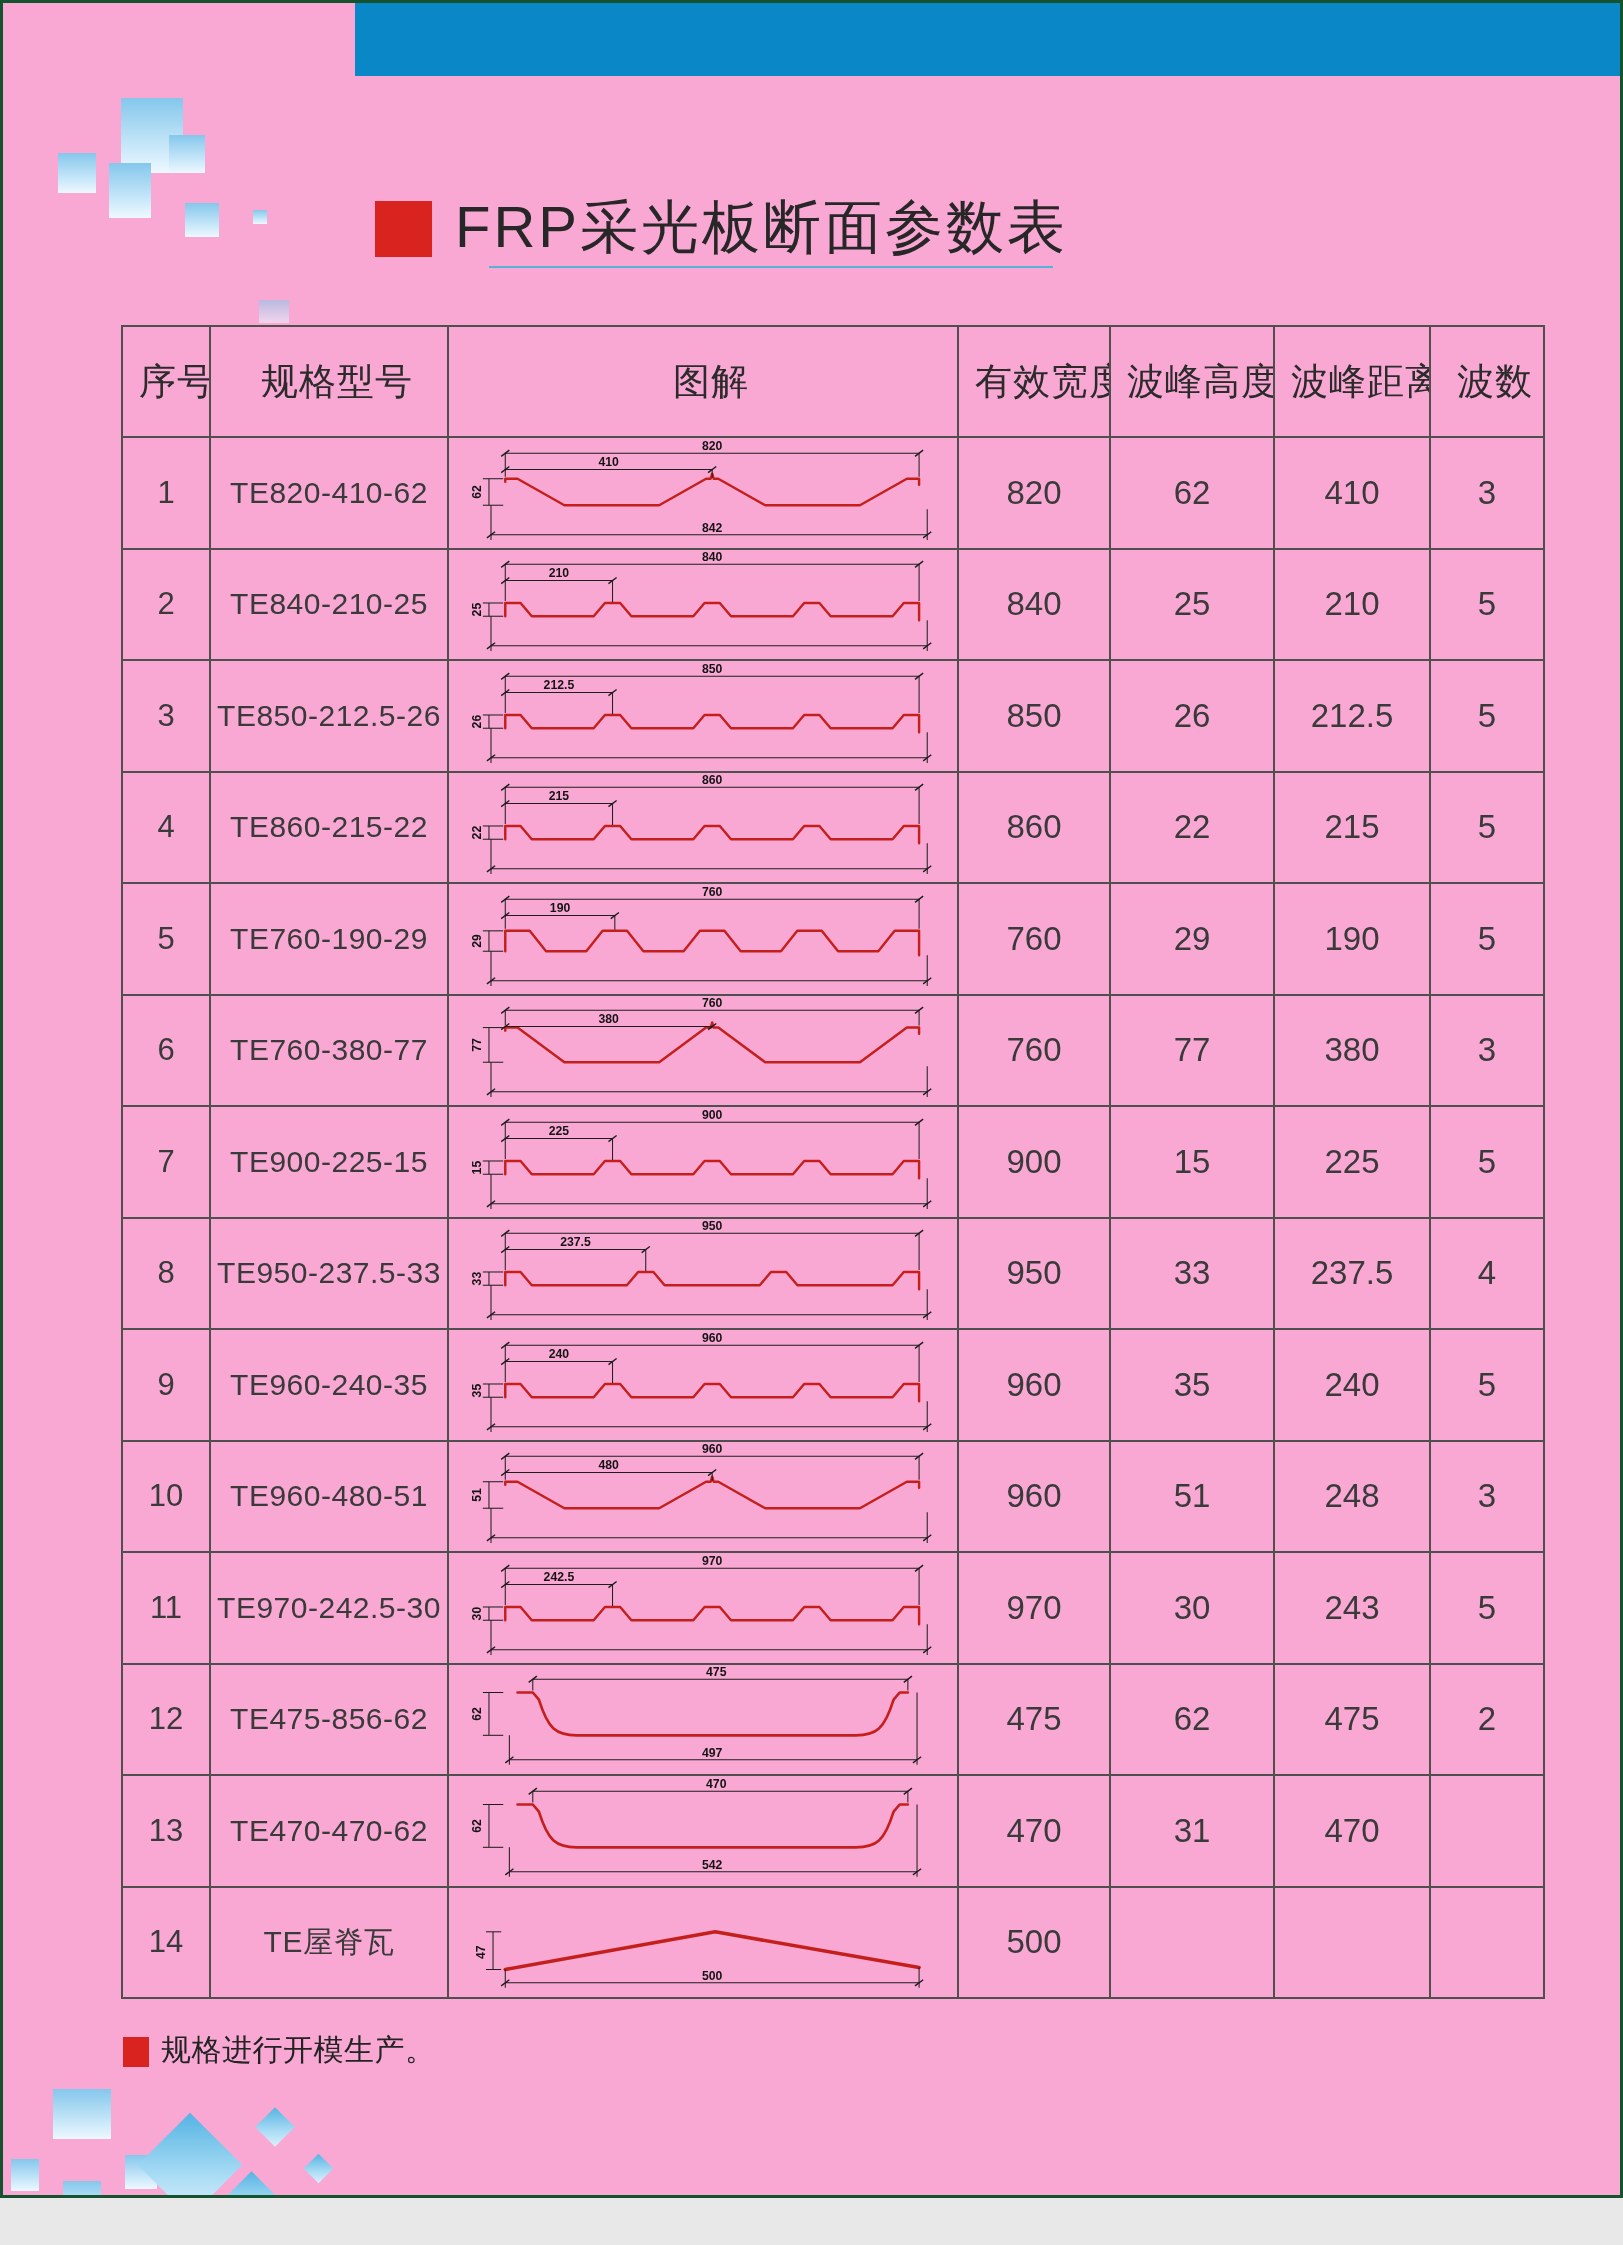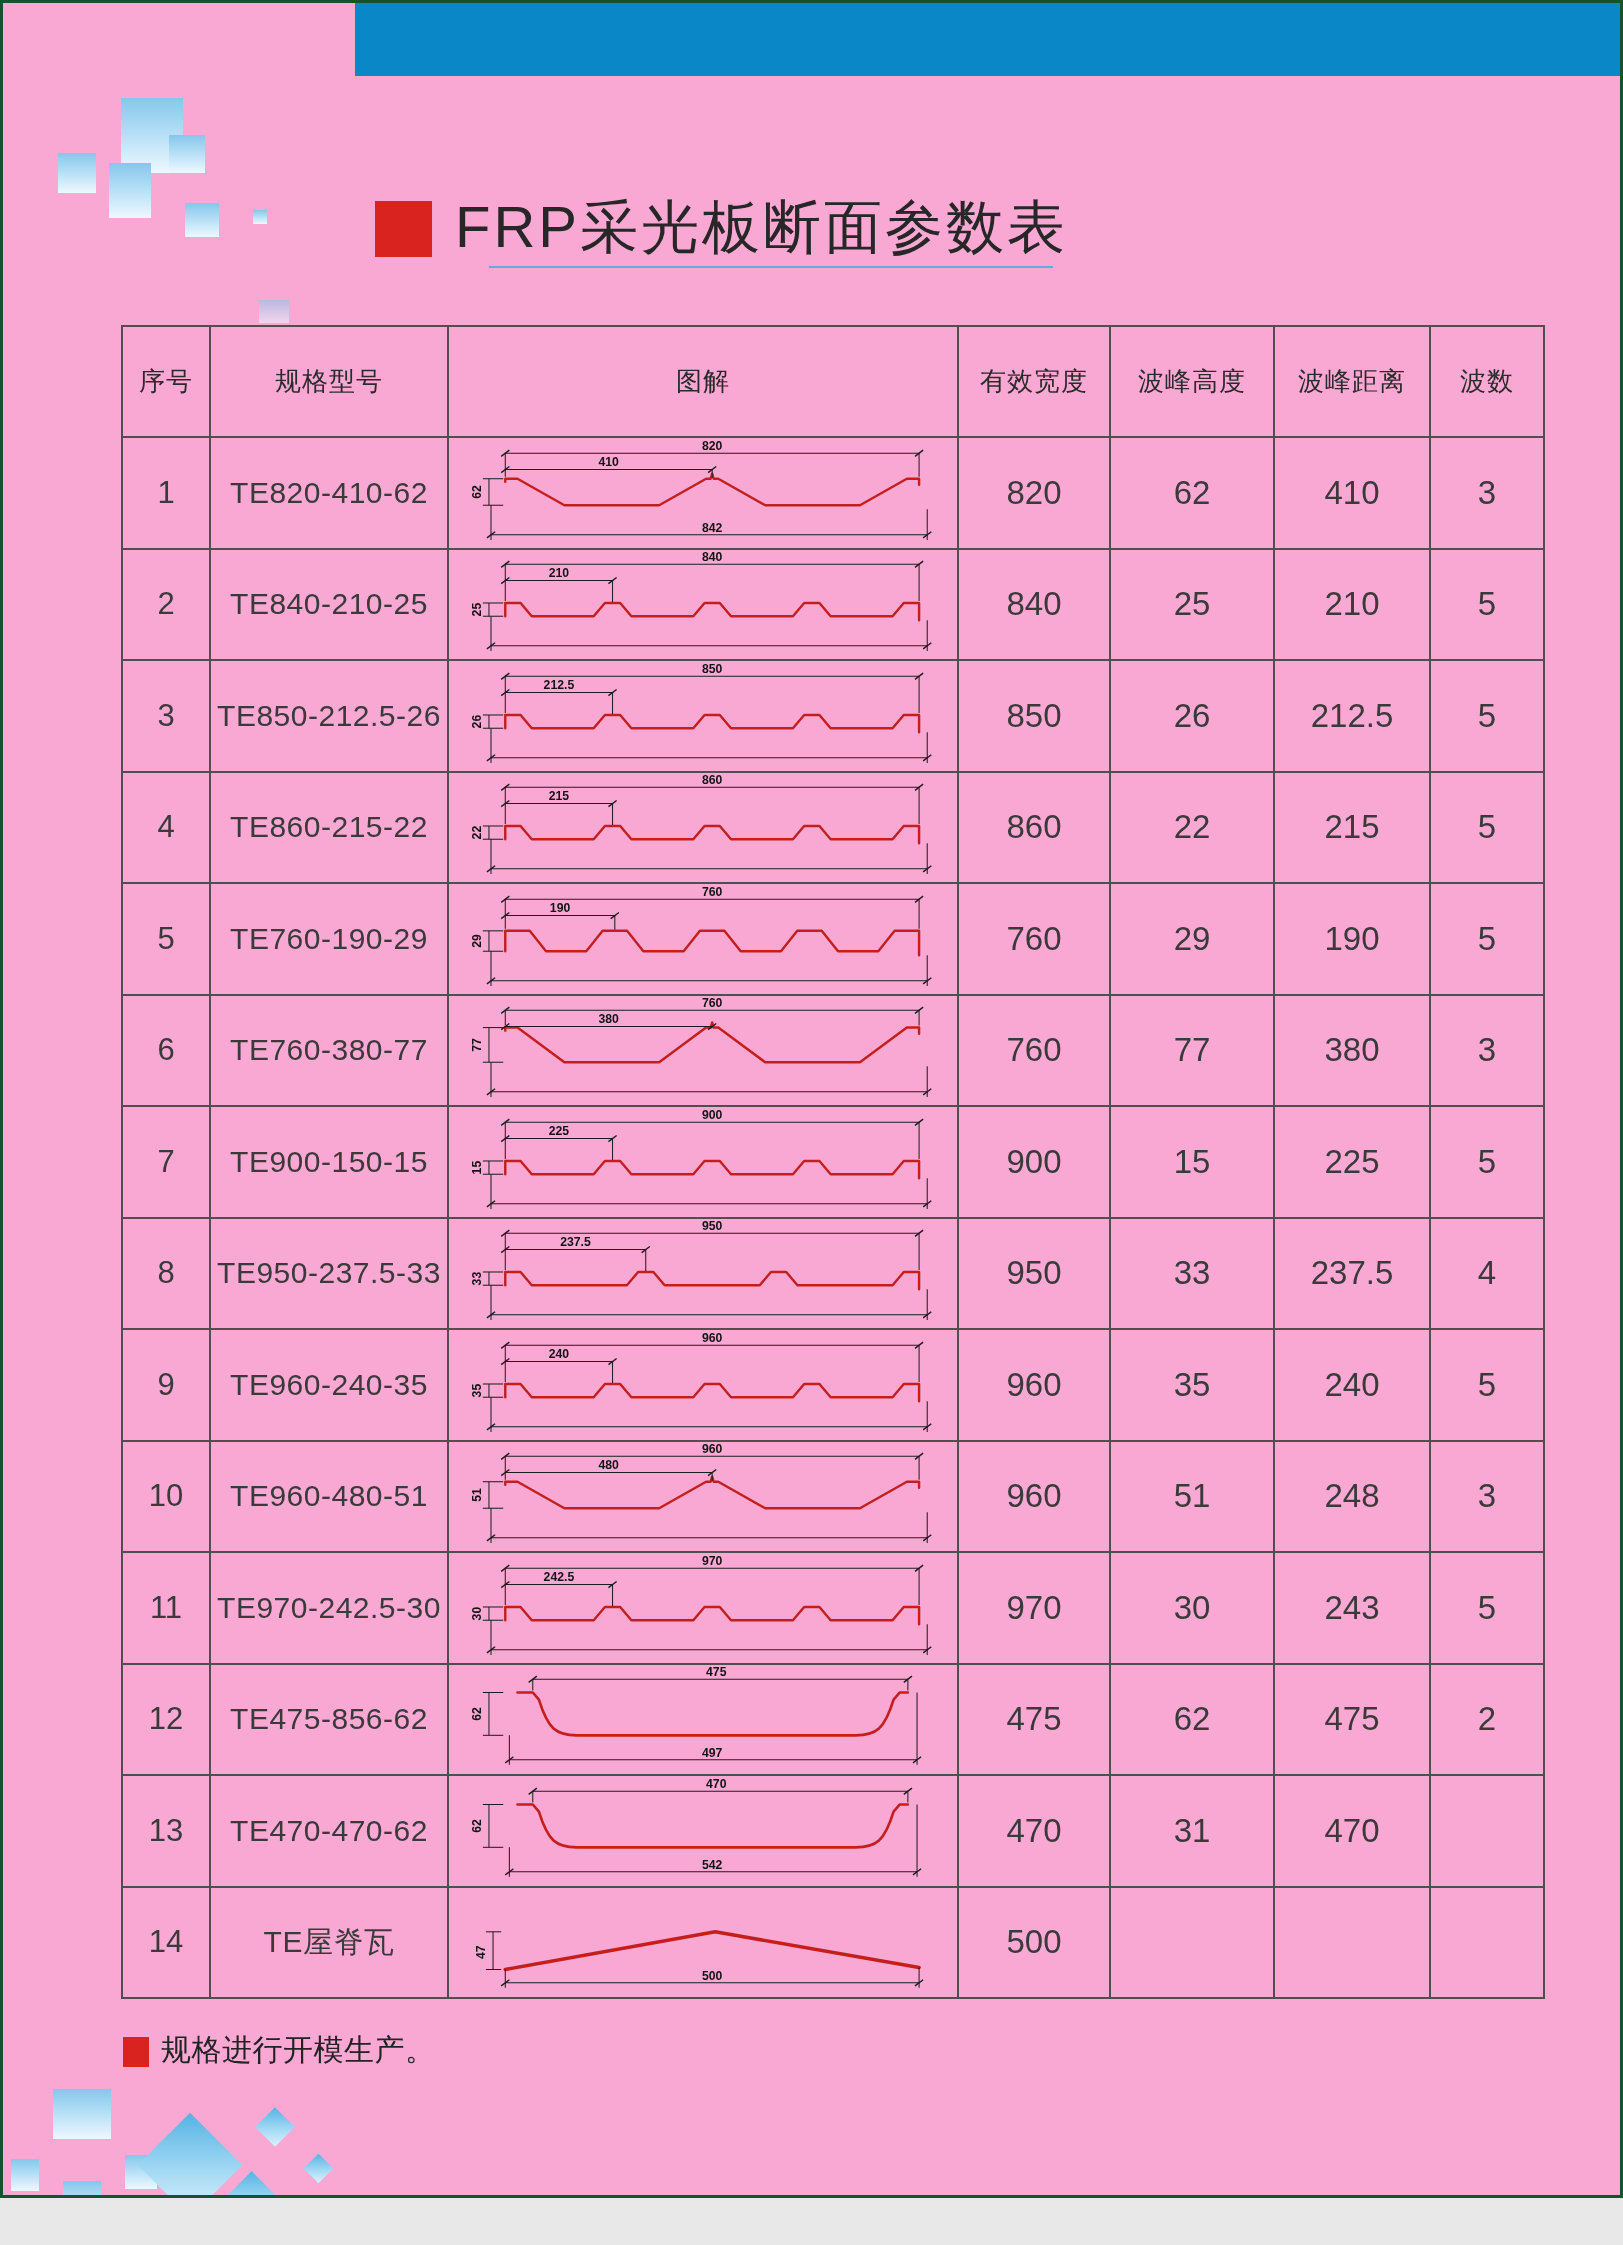--- a/index.html
+++ b/index.html
@@ -21,21 +21,21 @@
   table.spec{
     position:absolute;left:118px;top:322px;width:1422px;
     border-collapse:collapse;table-layout:fixed;
   }
   table.spec th,table.spec td{
     border:2px solid #4f4f4f;text-align:center;vertical-align:middle;
     padding:0;overflow:hidden;white-space:nowrap;
   }
   table.spec thead tr{height:111px;}
   table.spec tbody tr{height:111.5px;}
-  table.spec th{font-size:26px;font-weight:400;color:#2b2b2b;letter-spacing:1px;}
+  table.spec th{font-size:37px;font-weight:400;color:#2b2b2b;letter-spacing:1px;padding-left:16px;}
   td.c-no{font-size:31px;color:#3a3a3a;}
   td.c-model{font-size:30px;color:#3a3a3a;letter-spacing:0.5px;margin-top:40px;}
   td.c-val{font-size:33px;color:#3a3a3a;}
   td.c-dia svg{display:block;margin:0 auto;}
   .note-sq{position:absolute;left:120px;top:2034px;width:26px;height:30px;background:#d9231f;}
   .note{position:absolute;left:158px;top:2026px;width:1360px;font-size:30px;
     line-height:41px;color:#232323;letter-spacing:0.5px;}
 </style>
 </head>
 <body>
@@ -272,21 +272,21 @@
               <line x1="460" y1="68" x2="460" y2="98" stroke="#1d1d1d" stroke-width="1"></line>
             </svg>
           </td>
           <td class="c-val">760</td>
           <td class="c-val">77</td>
           <td class="c-val">380</td>
           <td class="c-val">3</td>
         </tr>
         <tr>
           <td class="c-no">7</td>
-          <td class="c-model">TE900-150-15</td>
+          <td class="c-model">TE900-225-15</td>
           <td class="c-dia">
             <svg viewBox="0 0 480 104" width="492" height="106">
               <path d="M 46 64 L 46 64 L 46 51 L 61 51 L 72 64 L 132.75 64 L 143.75 51 L 158.75 51 L 169.75 64 L 230.5 64 L 241.5 51 L 256.5 51 L 267.5 64 L 328.25 64 L 339.25 51 L 354.25 51 L 365.25 64 L 426 64 L 437 51 L 452 51 L 452 64 L 452 68" fill="none" stroke="#c51f1c" stroke-width="2.4" stroke-linejoin="round" stroke-linecap="round"></path>
               <line x1="46" y1="13" x2="452" y2="13" stroke="#1d1d1d" stroke-width="1"></line>
               <path d="M 42 16 L 50 10" stroke="#1d1d1d" stroke-width="1.4" fill="none"></path>
               <path d="M 448 16 L 456 10" stroke="#1d1d1d" stroke-width="1.4" fill="none"></path>
               <line x1="46" y1="13" x2="46" y2="49" stroke="#1d1d1d" stroke-width="1"></line>
               <line x1="452" y1="13" x2="452" y2="49" stroke="#1d1d1d" stroke-width="1"></line>
               <text x="249" y="10" text-anchor="middle" font-size="12" font-weight="600" fill="#141414">900</text>
               <line x1="46" y1="29" x2="151.25" y2="29" stroke="#1d1d1d" stroke-width="1"></line>

